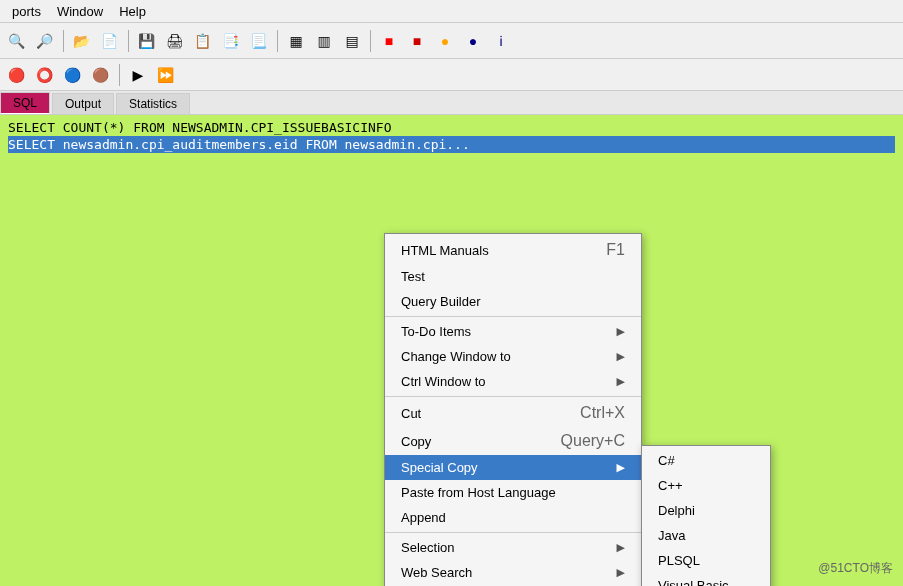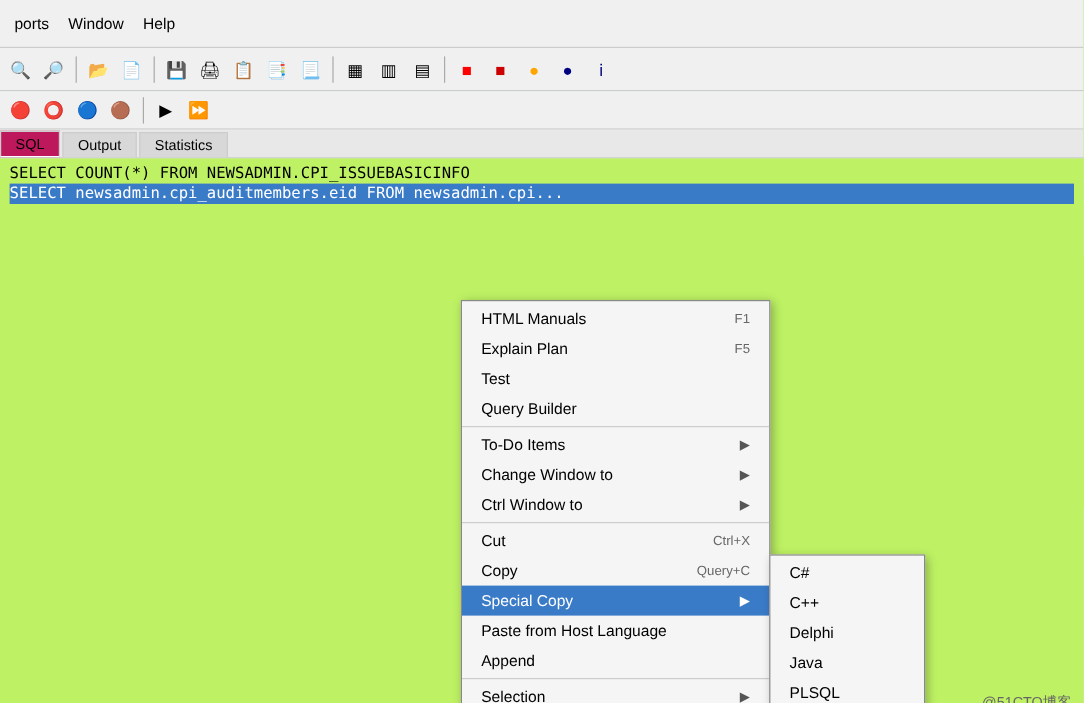--- a/index.html
+++ b/index.html
@@ -13,21 +13,21 @@
       position: relative;
     }
 
     
     .menu-bar {
       background: #f0f0f0;
       border-bottom: 1px solid #ccc;
       display: flex;
       align-items: center;
       padding: 2px 4px;
-      height: 40px;
+      height: 23px;
     }
     .menu-bar-item {
       padding: 2px 8px;
       cursor: pointer;
       font-size: 13px;
     }
 
     
     .toolbar {
       background: #f0f0f0;
@@ -134,21 +134,21 @@
       gap: 10px;
     }
     .ctx-sep {
       height: 1px;
       background: #ccc;
       margin: 2px 0;
     }
     .ctx-shortcut {
       color: #666;
       margin-left: 30px;
-      font-size: 11px;
+      font-size: 16px;
       text-align: center;
     }
     .ctx-arrow {
       font-size: 11px;
       color: #555;
     }
     .ctx-item.highlighted .ctx-arrow {
       color: #fff;
     }
 
@@ -221,24 +221,20 @@
   <div class="editor-line">SELECT COUNT(*) FROM NEWSADMIN.CPI_ISSUEBASICINFO</div>
   <div class="editor-line selected">SELECT newsadmin.cpi_auditmembers.eid FROM newsadmin.cpi...</div>
 
   <div class="context-menu">
 
     <div class="ctx-item">
       <span>HTML Manuals</span>
       <span class="ctx-shortcut">F1</span>
     </div>
 
-    <div class="ctx-item">
-      <span>Explain Plan</span>
-      <span class="ctx-shortcut">F5</span>
-    </div>
 
     <div class="ctx-item">
       <span>Test</span>
     </div>
 
     <div class="ctx-item">
       <span>Query Builder</span>
     </div>
     <div class="ctx-sep"></div>
 

